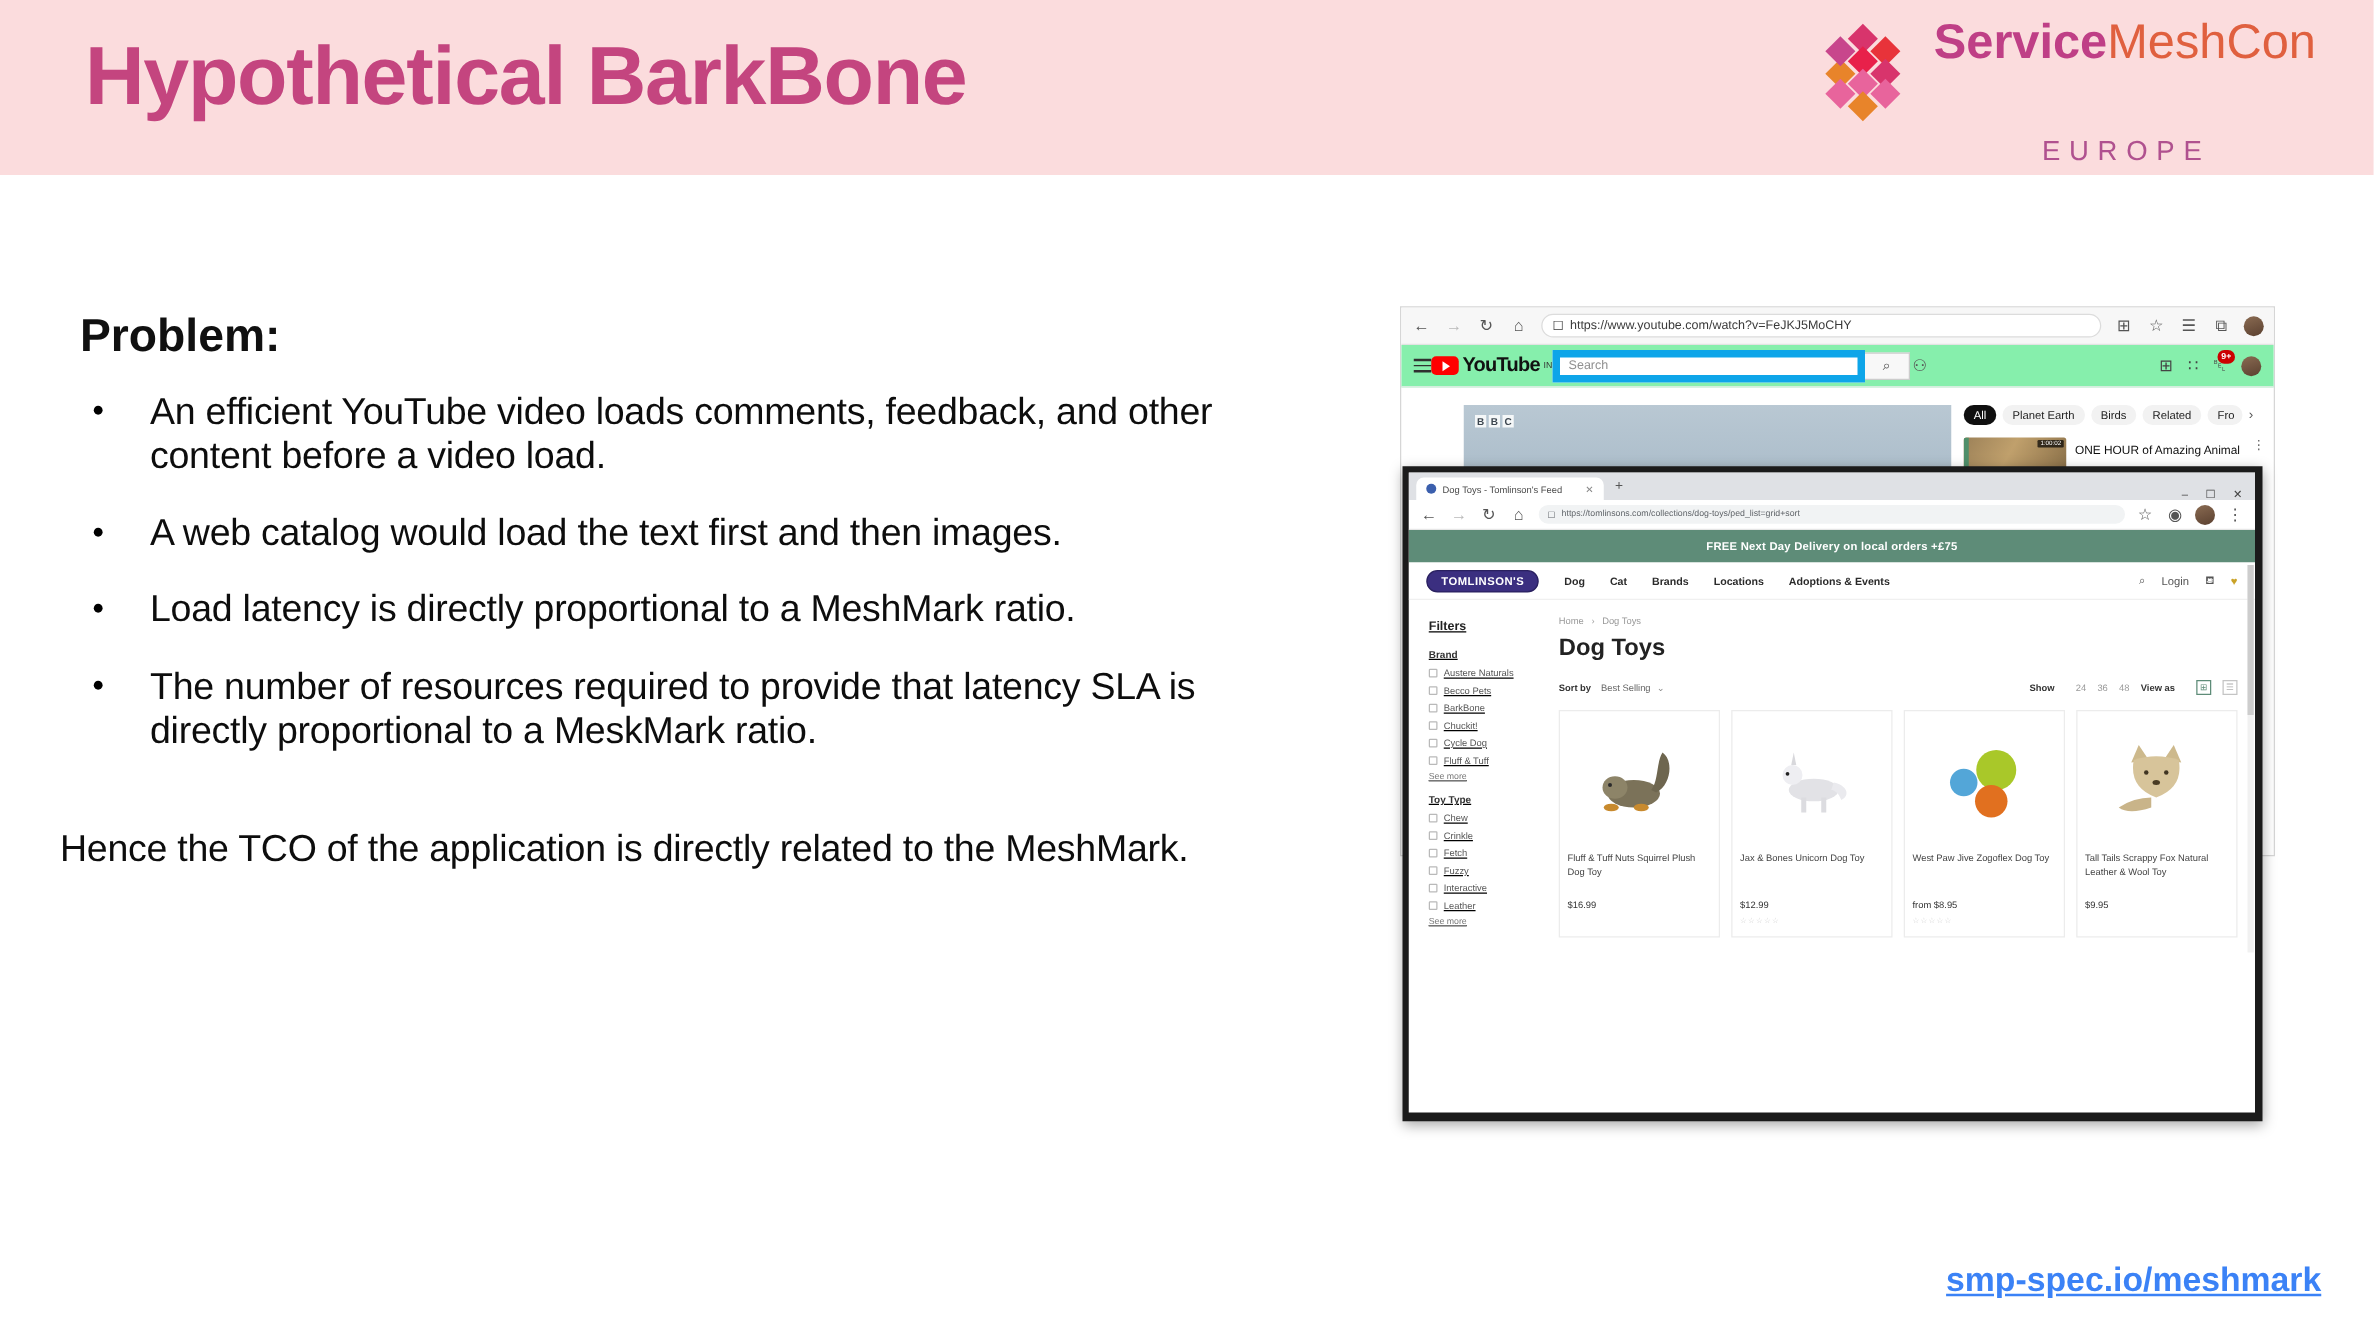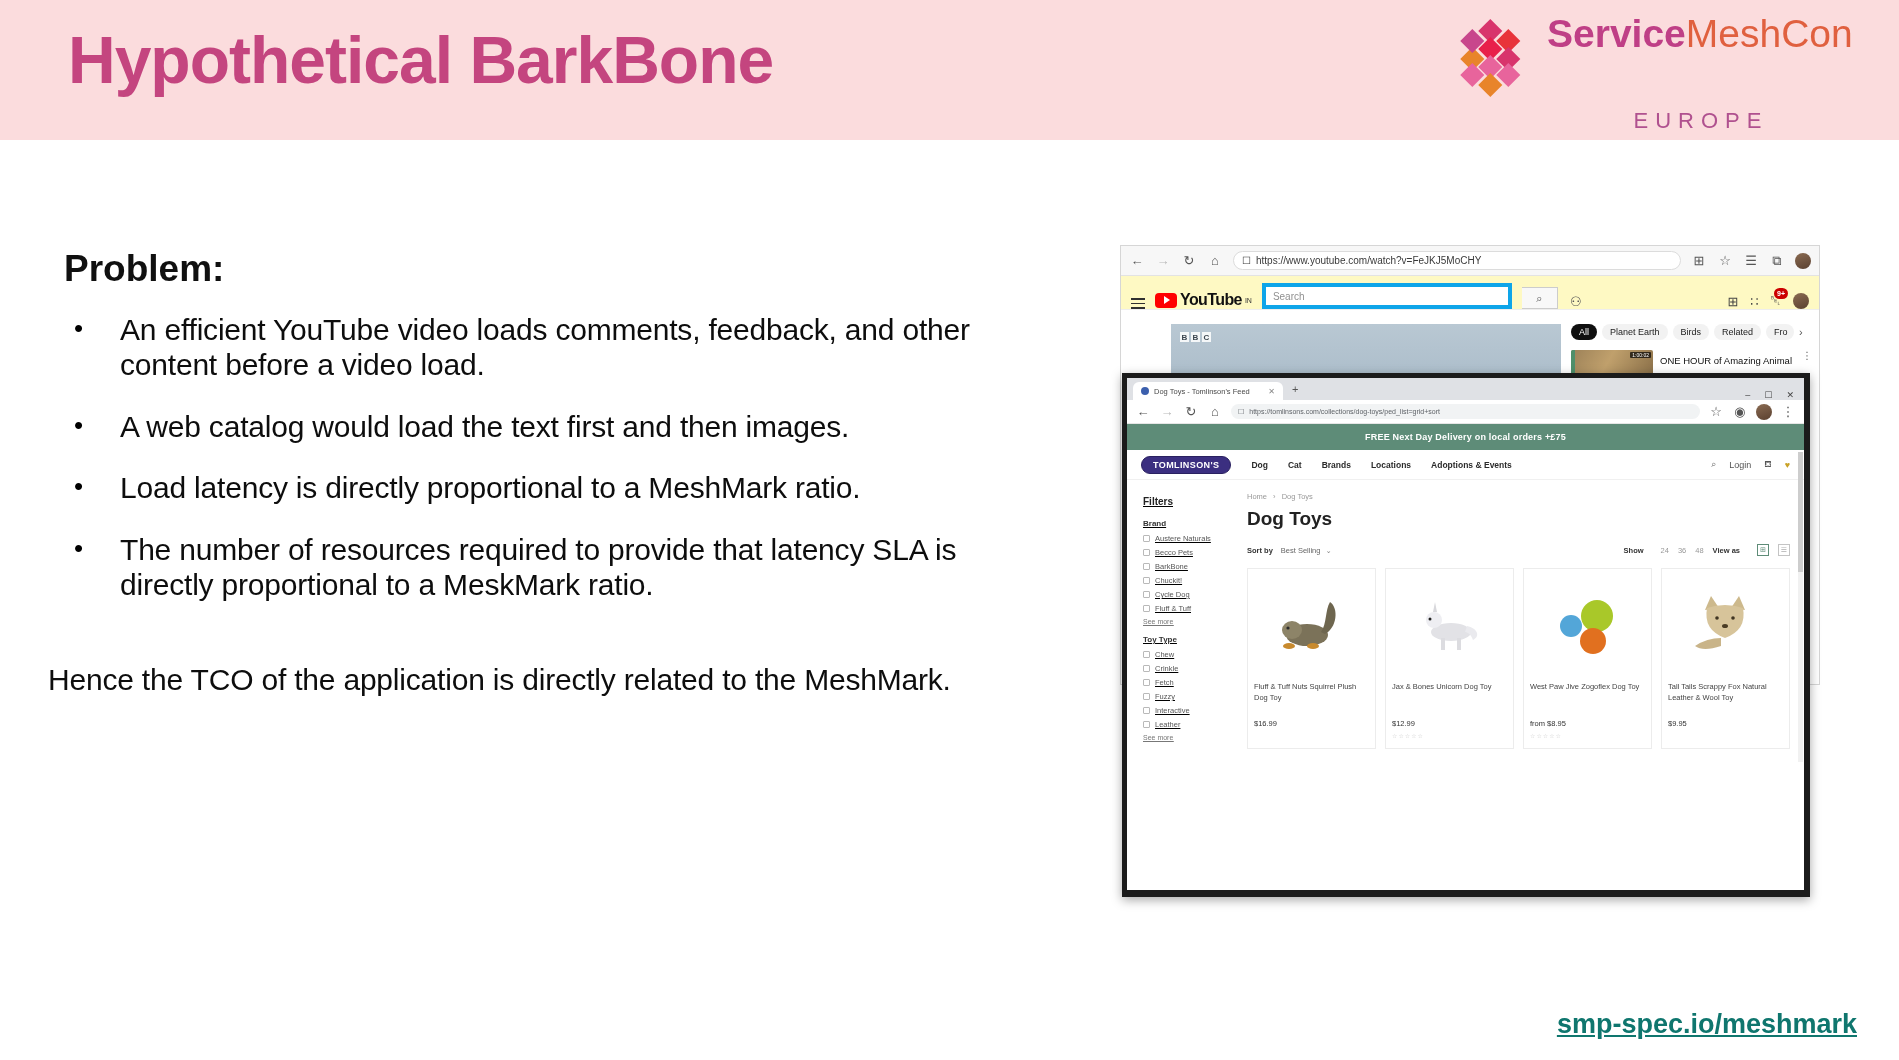--- a/index.html
+++ b/index.html
@@ -51,21 +51,21 @@
     letter-spacing: -0.2px;
   }
   .closing-para {
     position: absolute; left: 48px; top: 662px; width: 930px;
     font-size: 30px; line-height: 1.18; color: #0d0d0d; letter-spacing: -0.2px;
   }
 
   
   .footer-link {
     position: absolute; right: 42px; bottom: 20px;
-    font-size: 27px; font-weight: bold; color: #0f766e;
+    font-size: 27px; font-weight: bold; color: #3b82f6;
     text-decoration: underline; cursor: pointer;
   }
 
   
   .shot-area { position: absolute; left: 1120px; top: 245px; width: 710px; height: 630px; }
 
   
   .yt-win {
     position: absolute; left: 0; top: 0; width: 700px; height: 440px;
     background: #fff; border: 1px solid #d6d6d6; overflow: hidden;
@@ -79,39 +79,39 @@
   .yt-urlbar {
     flex: 1; height: 19px; background: #fff; border: 1px solid #dcdcdc;
     border-radius: 10px; display: flex; align-items: center; gap: 5px;
     padding: 0 8px; font-size: 10px; color: #3a3a3a; overflow: hidden; white-space: nowrap;
   }
   .avatar-dot {
     width: 16px; height: 16px; border-radius: 50%;
     background: linear-gradient(160deg,#8a6b52,#5a4030); flex: 0 0 16px;
   }
   .yt-topbar {
-    height: 34px; display: flex; align-items: flex-end; gap: 10px;
-    padding: 0 10px; border-bottom: 1px solid #eee; background: #fef9c3;
+    height: 34px; display: flex; align-items: center; 
+    padding: 0 10px; border-bottom: 1px solid #eee; background: #86efac;
   }
   .hamburger { display: flex; flex-direction: column; gap: 3px; width: 14px; }
   .hamburger i { display: block; height: 1.6px; background: #303030; }
   .yt-logo { display: flex; align-items: center; gap: 3px; position: relative; }
   .yt-play {
     width: 22px; height: 15px; background: #ff0000; border-radius: 4px;
     display: flex; align-items: center; justify-content: center;
   }
   .yt-play::after {
     content: ""; border-left: 6px solid #fff;
     border-top: 4px solid transparent; border-bottom: 4px solid transparent;
     margin-left: 2px;
   }
   .yt-word { font-size: 16px; font-weight: bold; color: #111; letter-spacing: -0.6px; }
   .yt-sup { font-size: 7px; color: #333; vertical-align: super; }
   .yt-search {
-    width: 250px; height: 26px; border: 4px solid #0ea5e9; background: #fff;
+    width: 250px; height: 26px; border: 6px solid #0ea5e9; background: #fff;
     display: flex; align-items: center; font-size: 10px; color: #909090; padding: 0 7px;
   }
   .yt-searchbtn {
     width: 36px; height: 22px; border: 1px solid #ccc; border-left: none;
     background: #f8f8f8; display: flex; align-items: center; justify-content: center;
     font-size: 11px; color: #555;
   }
   .yt-right { margin-left: auto; display: flex; align-items: center; gap: 12px; font-size: 13px; color: #444; }
   .bell-wrap { position: relative; }
   .bell-badge {

